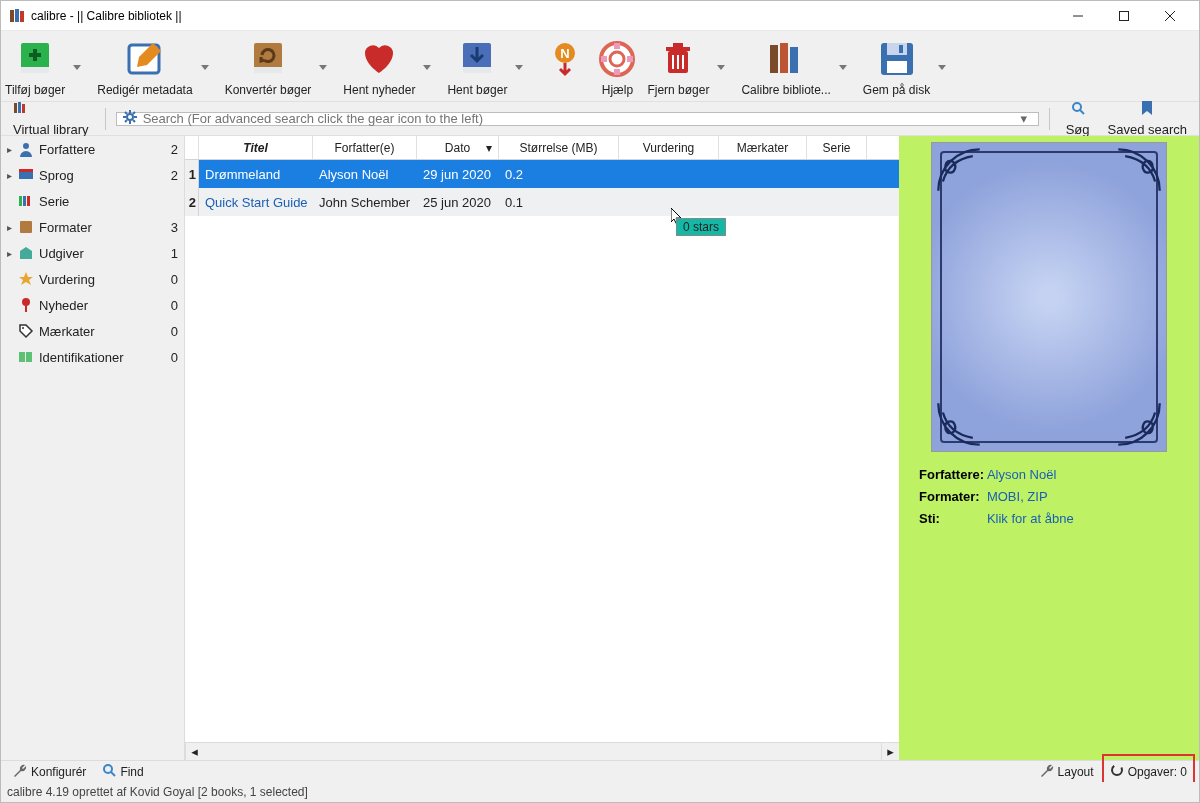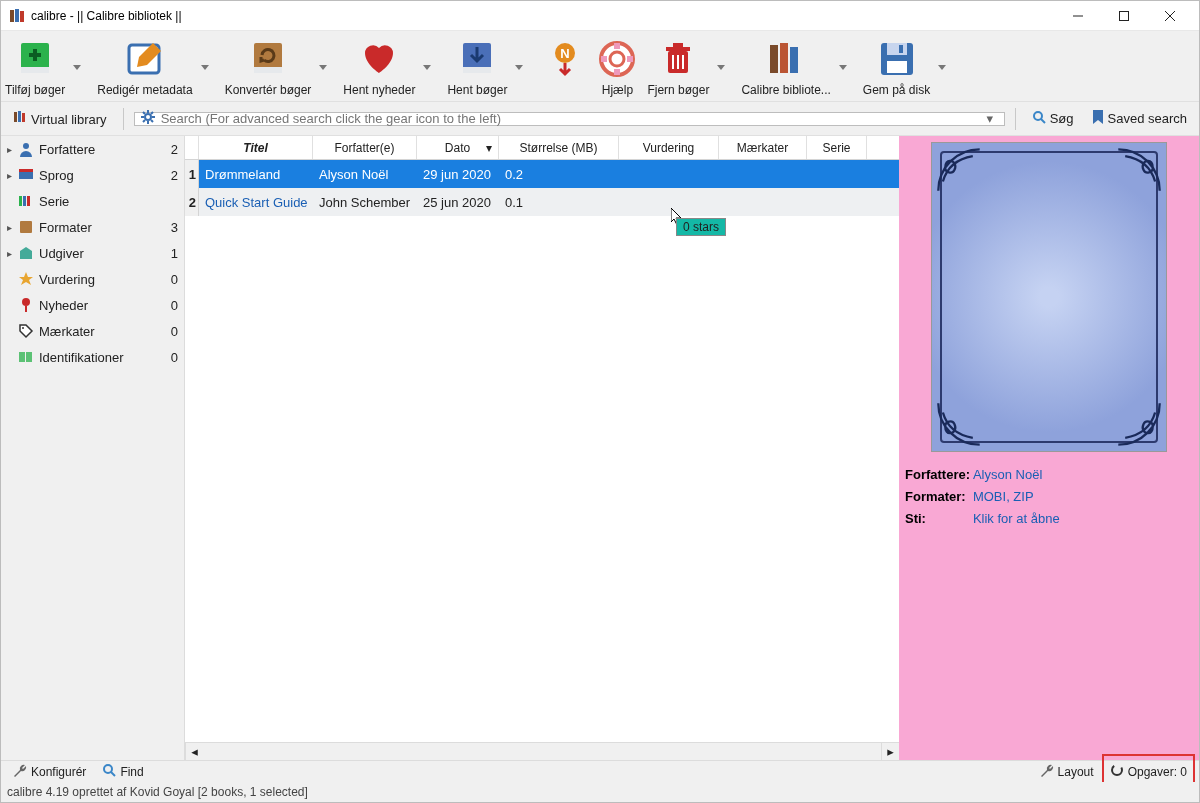--- a/index.html
+++ b/index.html
@@ -18,27 +18,27 @@
 .toolbar { display: flex; padding: 4px 0 2px; background: #f0f0f0; border-bottom: 1px solid #e0e0e0; }
 .tb-group { display: flex; align-items: center; }
 .tb-btn { display: flex; flex-direction: column; align-items: center; padding: 2px 4px; cursor: default; }
 .tb-btn .ico { width: 44px; height: 44px; display: flex; align-items: center; justify-content: center; }
 .tb-btn .lbl { font-size: 12px; color: #222; margin-top: 2px; white-space: nowrap; }
 .tb-drop { width: 16px; display: flex; align-items: center; justify-content: center; height: 48px; margin-right: 8px; }
 .tb-drop svg { fill: #777; }
 
 
 .searchrow { display: flex; align-items: center; height: 34px; background: #f0f0f0; border-bottom: 1px solid #e0e0e0; padding: 2px 6px; gap: 6px; }
-.vlib { display: flex; align-items: flex-end; gap: 4px; padding: 2px 6px; font-size: 13px; }
+.vlib { display: flex; align-items: flex-start; gap: 4px; padding: 2px 6px; font-size: 13px; flex-direction: column; }
 .sep { width: 1px; height: 22px; background: #c8c8c8; margin: 0 4px; }
 .searchbox { flex: 1; display: flex; align-items: center; background: #fff; border: 1px solid #bdbdbd; height: 14px; padding: 0 6px; }
 .searchbox .gear { margin-right: 6px; }
 .searchbox input { border: none; outline: none; flex: 1; font-size: 13px; color: #777; background: transparent; }
 .searchbox .dd { width: 16px; text-align: center; color: #666; }
-.srch-btn { display: flex; align-items: center; gap: 4px; padding: 2px 6px; font-size: 13px; }
+.srch-btn { display: flex; align-items: center; gap: 4px; padding: 2px 6px; font-size: 13px; flex-direction: column; }
 
 
 .main { flex: 1; display: flex; min-height: 0; }
 .sidebar { width: 184px; background: #f0f0f0; border-right: 1px solid #dcdcdc; overflow-y: auto; }
 .side-row { display: flex; align-items: center; height: 26px; padding: 0 6px; }
 .side-row .exp { width: 10px; color: #555; font-size: 10px; }
 .side-row .sicon { width: 18px; height: 18px; display: flex; align-items: center; justify-content: center; margin-right: 4px; }
 .side-row .slabel { flex: 1; font-size: 13px; color: #222; }
 .side-row .scount { color: #222; font-size: 13px; width: 16px; text-align: right; }
 
@@ -51,21 +51,21 @@
 .grow { display: flex; height: 28px; align-items: center; }
 .grow.sel { background: #1a7fe0; color: #fff; }
 .grow.alt { background: #eef0f2; }
 .grow .cell { padding: 0 6px; font-size: 13px; overflow: hidden; white-space: nowrap; }
 .grow .rownum { width: 14px; text-align: right; font-weight: bold; background: #f0f0f0; color: #222; height: 100%; display:flex; align-items:center; justify-content:flex-end; padding-right:2px; border-right: 1px solid #d4d4d4;}
 .cell.link { color: #1a5fb4; }
 .hscroll { height: 18px; background: #f0f0f0; border-top: 1px solid #dcdcdc; display:flex; }
 .hscroll .track { flex:1; background:#f0f0f0; position:relative;}
 .hscroll .thumbbtn { width:18px; background:#f0f0f0; border-left:1px solid #dcdcdc; display:flex; align-items:center; justify-content:center;}
 
-.details { width: 300px; background: #f9a8d4; padding: 6px 6px; display: flex; flex-direction: column; }
+.details { width: 300px; background: #bef264; padding: 6px 20px; display: flex; flex-direction: column; }
 .cover { width: 236px; height: 310px; margin: 0 auto 12px; background: radial-gradient(circle at 50% 50%, #c5d2f2 5%, #8ea2db 70%); border: 1px solid #999; position: relative; }
 .cover .frame { position:absolute; inset:8px; border:2px solid #2d3a6e; border-radius:4px;}
 .cover .orn { position:absolute; width:46px; height:46px; }
 .cover .orn svg { width:100%; height:100%; }
 .orn.tl{top:4px;left:4px;} .orn.tr{top:4px;right:4px;transform:scaleX(-1);} .orn.bl{bottom:4px;left:4px;transform:scaleY(-1);} .orn.br{bottom:4px;right:4px;transform:scale(-1,-1);}
 .meta { font-size: 13px; line-height: 22px; }
 .meta b { color: #000; }
 .meta a { color: #1a5fb4; text-decoration: none; }
 
 

